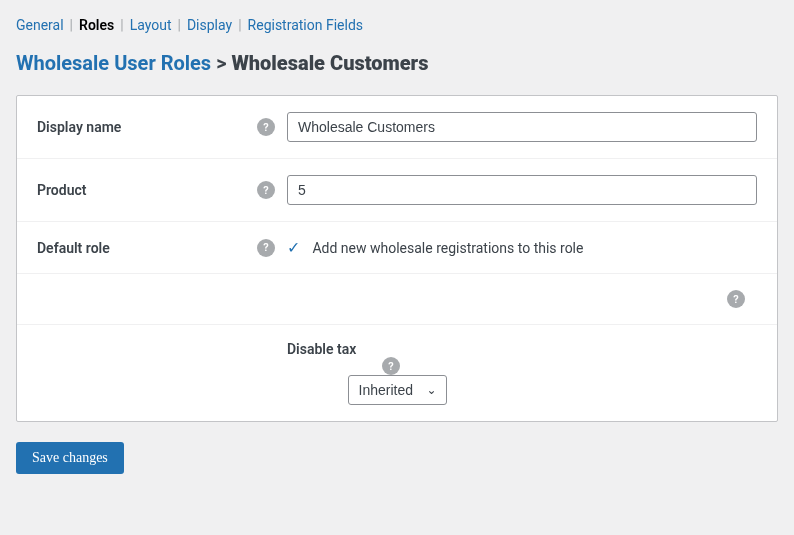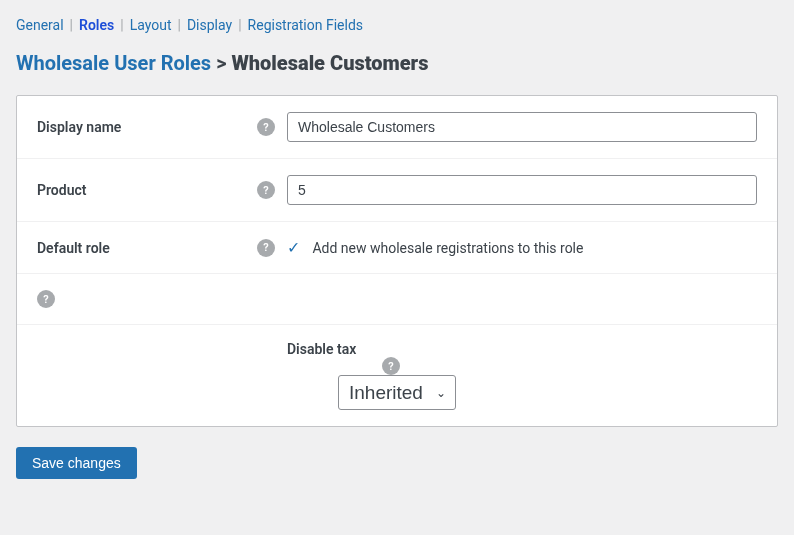--- a/index.html
+++ b/index.html
@@ -23,21 +23,21 @@
       font-size: 14px;
       align-items: center;
     }
     .nav-tab {
       color: #2271b1;
       text-decoration: none;
       cursor: pointer;
       padding: 2px 0;
     }
     .nav-tab.active {
-      color: #1d4ed8;
+      color: #000000;
       font-weight: 600;
       cursor: default;
     }
     .nav-separator {
       color: #a7aaad;
       margin: 0 6px;
     }
     .breadcrumb {
       font-size: 20px;
       font-weight: 700;
@@ -52,20 +52,21 @@
       background: #fff;
       border: 1px solid #c3c4c7;
       border-radius: 2px;
       padding: 0;
     }
     .form-row {
       display: flex;
       align-items: center;
       padding: 16px 20px;
       border-bottom: 1px solid #f0f0f1;
+      justify-content: flex-end;
     }
     .form-row:last-child {
       border-bottom: none;
       flex-direction: column;
     }
     .form-label {
       width: 220px;
       font-weight: 600;
       color: #3c434a;
       flex-shrink: 0;
@@ -118,21 +119,21 @@
     .select-wrapper {
       position: relative;
       max-width: 490px;
       width: 100%;
     }
     .select-input {
       width: 100%;
       padding: 6px 32px 6px 10px;
       border: 1px solid #8c8f94;
       border-radius: 3px;
-      font-size: 19px;
+      font-size: 14px;
       color: #3c434a;
       background: #fff;
       appearance: none;
       outline: none;
       cursor: pointer;
     }
     .select-arrow {
       position: absolute;
       right: 10px;
       top: 50%;
@@ -145,20 +146,21 @@
       display: inline-block;
       margin-top: 20px;
       padding: 8px 16px;
       background: #2271b1;
       color: #fff;
       font-size: 14px;
       font-weight: 500;
       border: none;
       border-radius: 3px;
       cursor: pointer;
+      font-family: Liberation Serif, serif;
     }
     .checkbox-custom {
       width: 16px;
       height: 16px;
       border: 1px solid #8c8f94;
       border-radius: 2px;
       background: #2271b1;
       display: inline-flex;
       align-items: center;
       justify-content: center;

